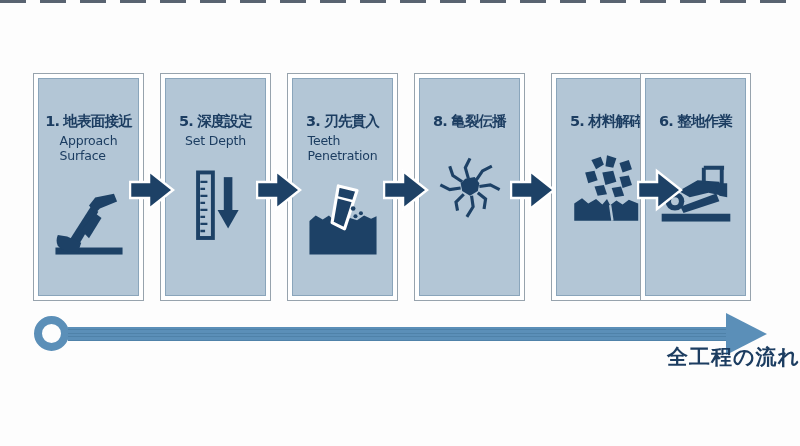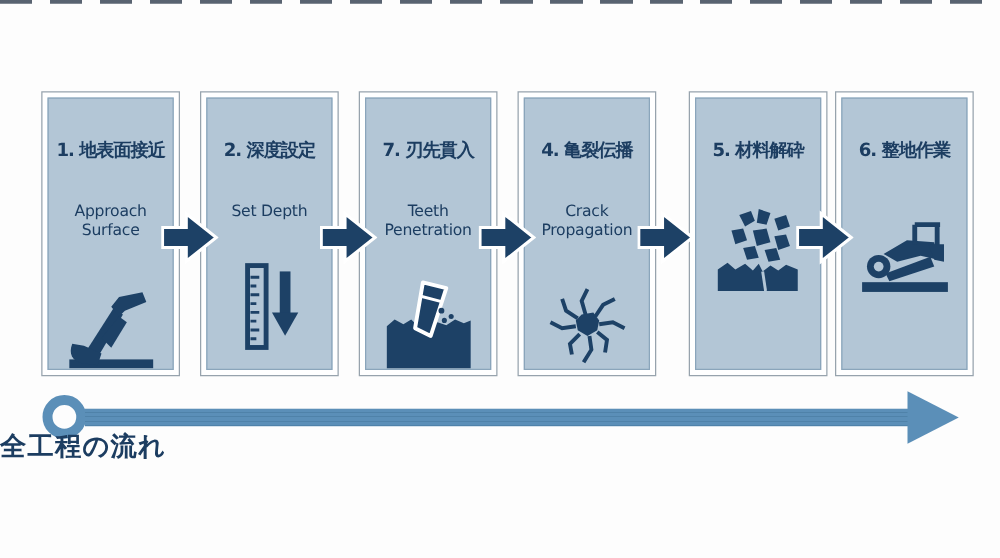--- a/index.html
+++ b/index.html
@@ -14,28 +14,27 @@
   }
   
   .step{
     position:absolute;top:73px;width:111px;height:228px;box-sizing:border-box;
     background:#ffffff;border:1px solid #97a3ad;padding:4px;
   }
   .step-inner{
     width:100%;height:100%;box-sizing:border-box;background:#b3c6d6;
     border:1px solid #8aa5bb;display:flex;flex-direction:column;align-items:center;
     padding-top:34px;
-    gap:12px;
   }
   .jp-title{
     font-size:14.5px;font-weight:bold;color:#1c3d61;white-space:nowrap;
     letter-spacing:-0.8px;line-height:1.15;
   }
   .en-title{
-    margin-top:19px;font-size:12.5px;font-weight:500;color:#1c3d61;text-align:center;
+    margin-top:3px;font-size:12.5px;font-weight:500;color:#1c3d61;text-align:left;
     line-height:1.2;white-space:pre-line;letter-spacing:-0.2px;
   }
   .icon-wrap{margin-top:14px;width:78px;height:88px;display:flex;align-items:center;justify-content:center;}
   .icon-wrap svg{width:78px;height:88px;display:block;}
   .ic{fill:#1d4166;}
   
   .connector{position:absolute;top:167px;width:46px;height:46px;}
   
   .flow-circle{
     position:absolute;left:34px;top:316px;width:19px;height:19px;background:#fdfdfd;
@@ -43,21 +42,21 @@
   }
   .flow-bar{
     position:absolute;left:68px;top:327px;width:660px;height:14px;
     background:repeating-linear-gradient(180deg,#5b8fb8 0 2.5px,#4f82a9 2.5px 3.5px);
   }
   .flow-head{
     position:absolute;left:726px;top:313px;width:0;height:0;
     border-left:41px solid #5b8fb8;border-top:21px solid transparent;border-bottom:21px solid transparent;
   }
   .flow-label{
-    position:absolute;left:0;top:343px;width:800px;text-align:left;
+    position:absolute;left:0;top:343px;width:800px;text-align:right;
     font-size:21px;font-weight:bold;color:#1c3d61;letter-spacing:1px;
   }
 </style>
 </head>
 <body>
 
 <div id="stage">
 
   <div class="top-line"></div>
 
@@ -73,56 +72,54 @@
           <polygon class="ic" points="50,30 58,20 82,15 86,25 64,34 58,40"></polygon>
           <polygon class="ic" points="40,62 58,40 66,46 50,72"></polygon>
           <path class="ic" d="M10,68 C6,78 10,86 20,88 L36,90 L40,78 L22,70 Z"></path>
         </svg>
       </div>
     </div>
   </div>
 
   <div class="step" style="left:160px">
     <div class="step-inner">
-      <div class="jp-title">2. 深度設定</div>
+      <div class="jp-title">5. 深度設定</div>
       <div class="en-title">Set Depth</div>
       <div class="icon-wrap">
         <svg viewBox="0 0 100 100">
           <rect x="27" y="7" width="19" height="84" fill="none" stroke="#1d4166" stroke-width="5"></rect>
           <path d="M30,19h9 M30,28h6 M30,37h9 M30,46h6 M30,55h9 M30,64h6 M30,73h9 M30,82h6" stroke="#1d4166" stroke-width="3" fill="none"></path>
           <rect class="ic" x="60" y="13" width="11" height="44"></rect>
           <polygon class="ic" points="52,55 79,55 65.5,79"></polygon>
         </svg>
       </div>
     </div>
   </div>
 
   <div class="step" style="left:287px">
     <div class="step-inner">
-      <div class="jp-title">7. 刃先貫入</div>
+      <div class="jp-title">3. 刃先貫入</div>
       <div class="en-title">Teeth
 Penetration</div>
       <div class="icon-wrap">
         <svg viewBox="0 0 100 100">
           <polygon class="ic" points="7,50 15,43 24,48 32,43 39,50 45,57 52,51 59,46 68,49 77,43 86,47 93,44 93,93 7,93"></polygon>
           <polygon class="ic" points="44,5 68,11 52,60 36,52" stroke="#ffffff" stroke-width="4" stroke-linejoin="round"></polygon>
           <line x1="41" y1="19" x2="64" y2="25" stroke="#ffffff" stroke-width="3"></line>
           <circle class="ic" cx="63" cy="34" r="3"></circle>
           <circle class="ic" cx="73" cy="40" r="2.6"></circle>
           <circle class="ic" cx="66" cy="44" r="2.6"></circle>
         </svg>
       </div>
     </div>
   </div>
 
   <div class="step" style="left:414px">
     <div class="step-inner">
-      <div class="jp-title">4. 亀裂伝播</div>
-      <div class="en-title">Crack
-Propagation</div>
+      <div class="jp-title">8. 亀裂伝播</div>
       <div class="icon-wrap">
         <svg viewBox="0 0 100 100">
           <polygon class="ic" points="44,38 56,36 62,44 60,54 50,60 40,54 38,44"></polygon>
           <path d="M48,38 L44,24 L50,12 M58,40 L66,28 L78,22 M62,48 L76,46 L88,52
                    M60,56 L70,64 L68,77 M52,60 L54,74 L46,87 M42,58 L32,68 L34,79
                    M38,50 L24,52 L12,46 M40,42 L28,34 L24,22" stroke="#1d4166" stroke-width="4" fill="none"></path>
         </svg>
       </div>
     </div>
   </div>
@@ -140,21 +137,21 @@
           <polygon class="ic" points="22,30 34,28 38,40 26,44"></polygon>
           <polygon class="ic" points="44,30 58,28 62,42 48,46"></polygon>
           <polygon class="ic" points="66,36 78,34 82,46 70,50"></polygon>
           <polygon class="ic" points="34,48 46,46 50,58 38,60"></polygon>
           <polygon class="ic" points="56,50 68,48 72,60 60,62"></polygon>
         </svg>
       </div>
     </div>
   </div>
 
-  <div class="step" style="left:668px">
+  <div class="step" style="left:640px">
     <div class="step-inner">
       <div class="jp-title">6. 整地作業</div>
       <div class="icon-wrap">
         <svg viewBox="0 0 100 100">
           <rect class="ic" x="6" y="83" width="88" height="10"></rect>
           <polygon class="ic" points="30,74 76,57 80,67 34,82"></polygon>
           <polygon class="ic" points="28,54 52,40 80,42 84,60 66,56 42,62"></polygon>
           <path d="M60,24 L60,44 M60,24 L86,24 M83,24 L83,46" stroke="#1d4166" stroke-width="5" fill="none"></path>
           <polygon class="ic" points="74,44 90,44 90,62 80,60"></polygon>
           <circle class="ic" cx="23" cy="67" r="12"></circle>

